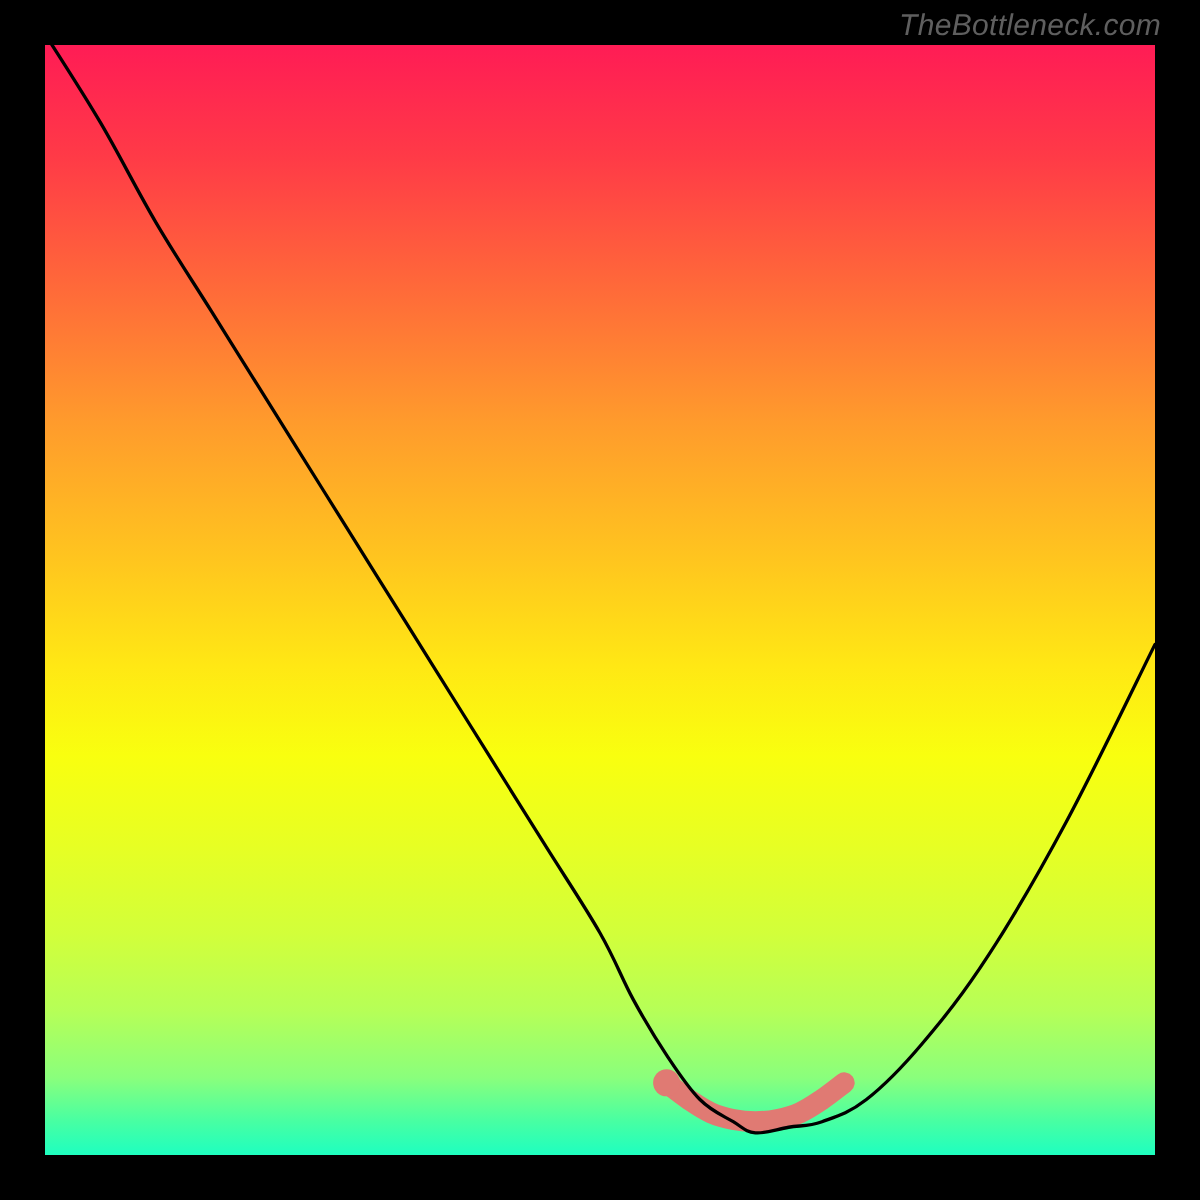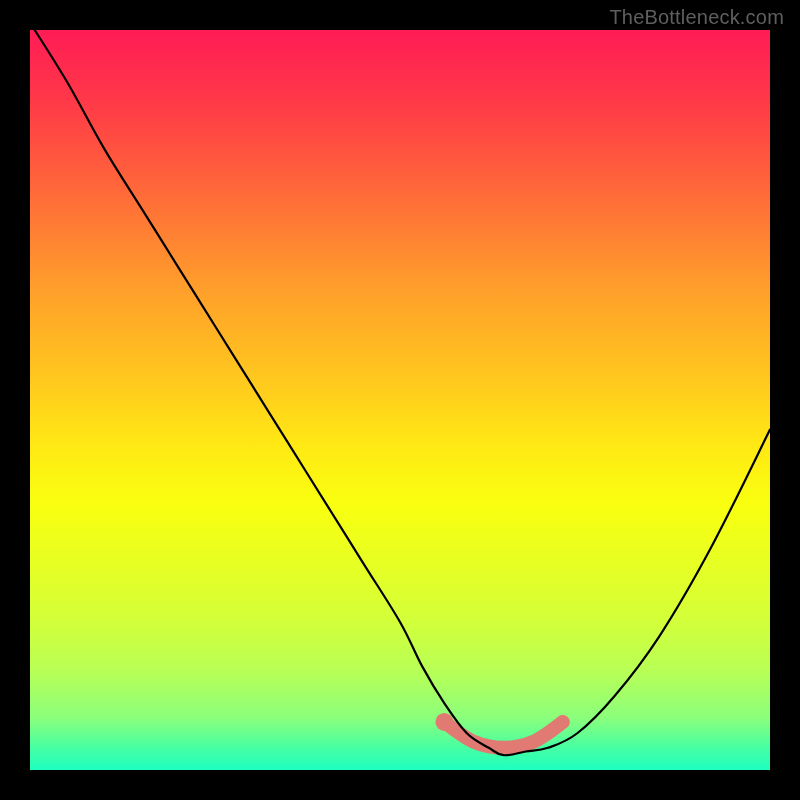--- a/index.html
+++ b/index.html
@@ -42,25 +42,26 @@
       #d2ff3a 80%,
       #b6ff57 87%,
       #8aff7c 93%,
       #47ffa3 97%,
       #1effc0 100%
     );
   }
   .watermark {
     position: absolute;
     top: 6px;
-    right: 16px;
+    right: 26px;
     color: #5f5f5f;
     font-size: 20px;
     letter-spacing: 0.2px;
     font-weight: 500;
+    font-style: italic;
   }
   svg.curve {
     position: absolute;
     inset: 0;
   }
 </style>
 </head>
 <body>
 
 <div class="frame">

